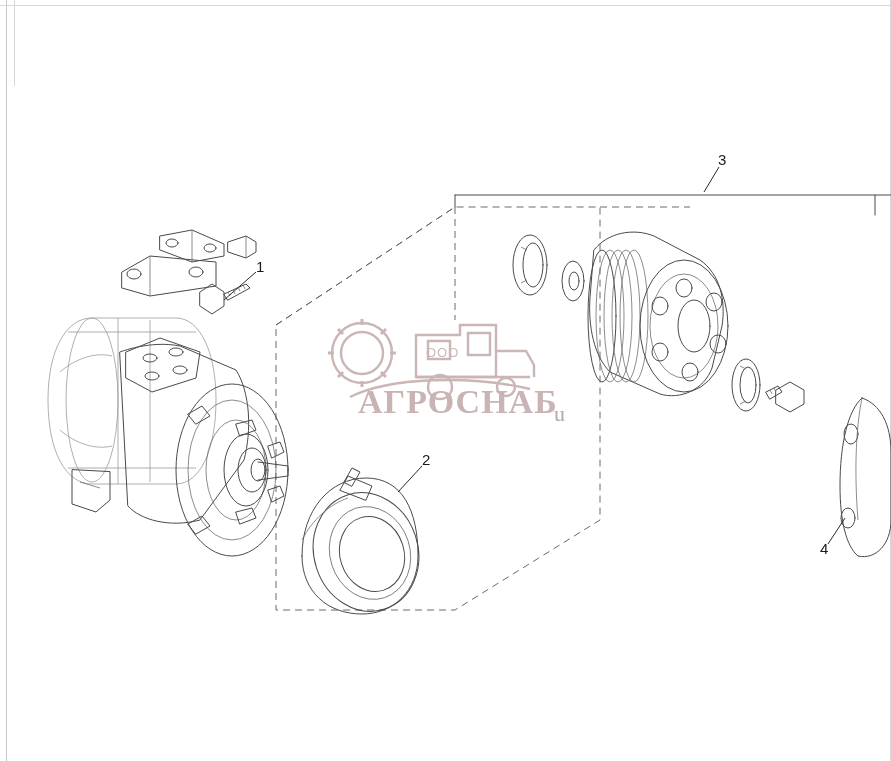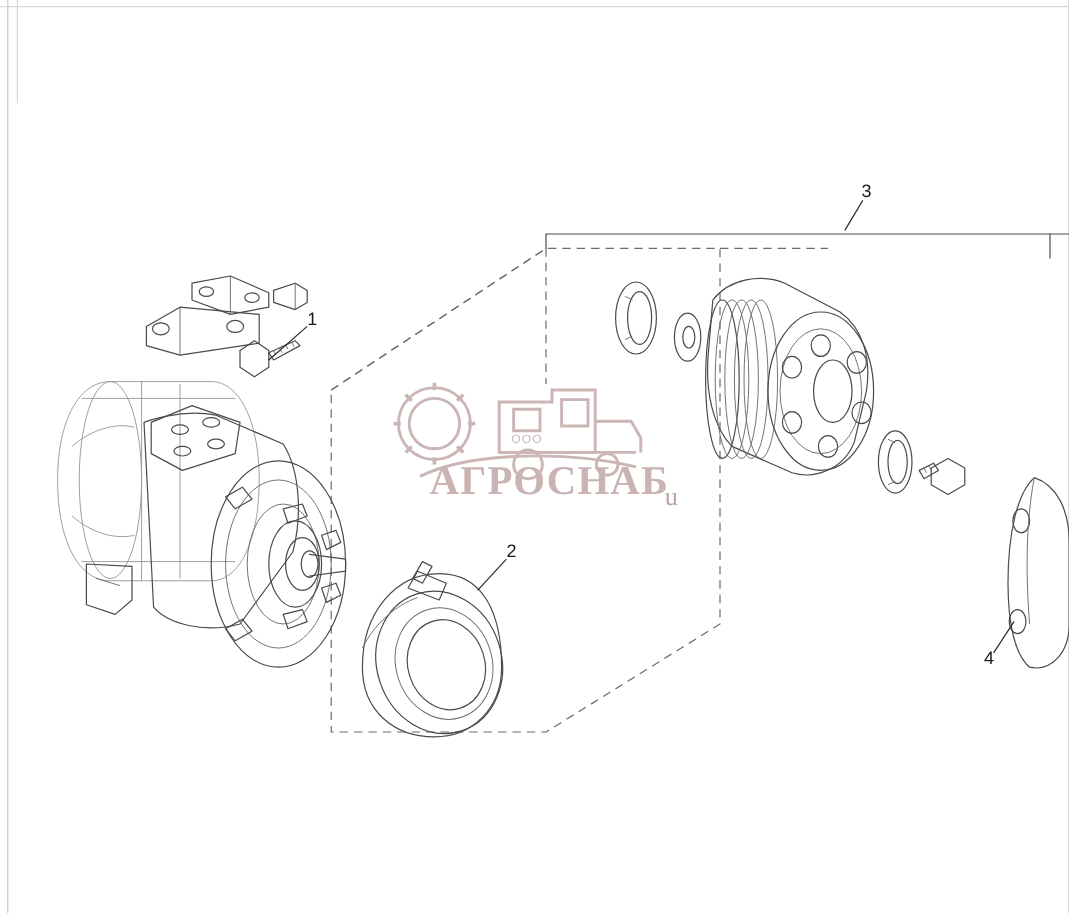--- a/index.html
+++ b/index.html
@@ -80,24 +80,24 @@
     font-family: "Liberation Serif", serif;
     font-weight: bold;
     font-size: 34px;
     color: #c9b3b3;
     letter-spacing: 1px;
     white-space: nowrap;
   }
   .wm-ooo {
     position: absolute;
     left: 106px;
-    top: 56px;
+    top: 40px;
     font-family: "Liberation Sans", sans-serif;
     font-weight: normal;
-    font-size: 10px;
+    font-size: 13px;
     color: #cbb8b8;
     letter-spacing: 1px;
   }
   .wm-u {
     position: absolute;
     left: 234px;
     top: 96px;
     font-family: "Liberation Serif", serif;
     font-size: 22px;
     color: #b9a6a6;

